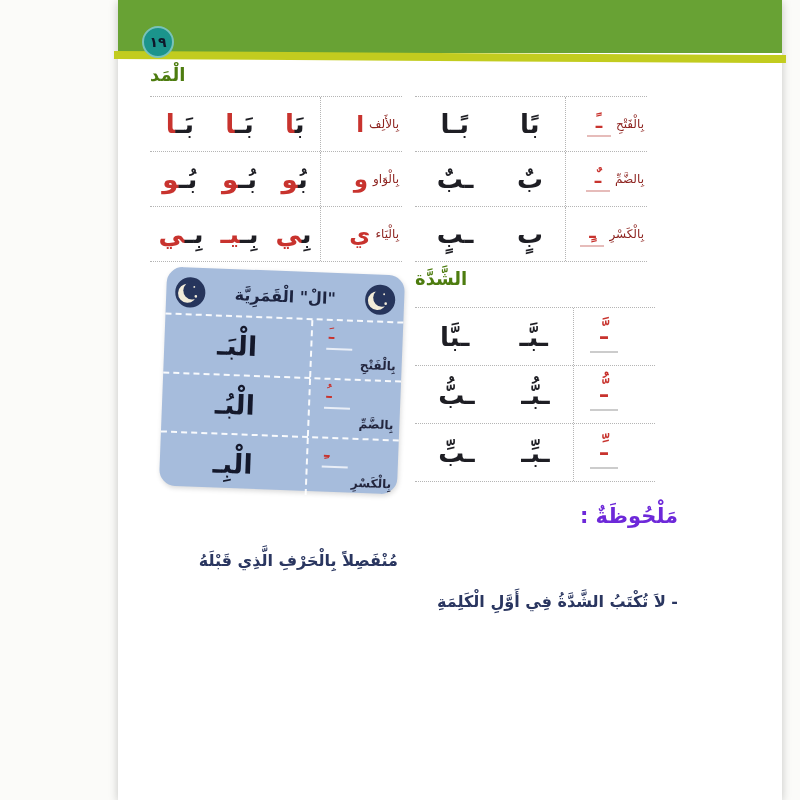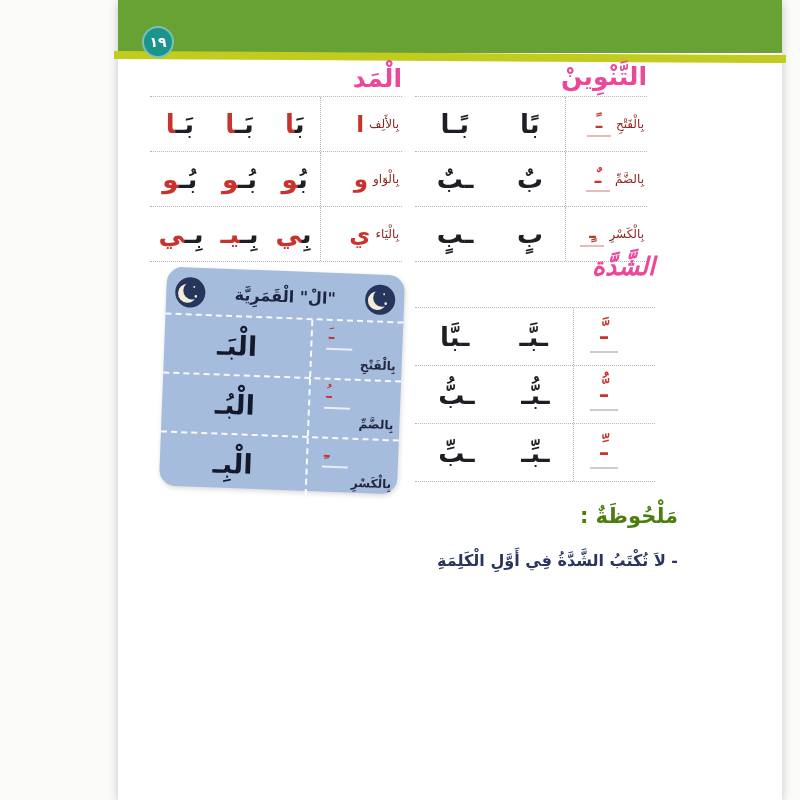--- a/index.html
+++ b/index.html
@@ -10,28 +10,28 @@
   .page{
     position:absolute;left:118px;top:0;width:664px;height:800px;
     background:#ffffff;box-shadow:0 2px 9px rgba(0,0,0,.22);
   }
   
   .header{position:absolute;top:0;left:0;right:0;height:53px;background:#68a234;}
   .lime-strip{position:absolute;top:51px;left:-4px;right:-4px;height:8px;background:#c2cc1f;
     transform:rotate(0.35deg);transform-origin:left center;}
   .badge{
     position:absolute;top:26px;left:24px;width:32px;height:32px;border-radius:50%;
-    background:#1b948c;border:2px solid #79c2ba;box-sizing:border-box;color:#ffffff;
+    background:#1b948c;border:2px solid #79c2ba;box-sizing:border-box;color:#0f172a;
     font-size:14px;font-weight:bold;display:flex;align-items:center;justify-content:center;
   }
   
-  .sec-title{position:absolute;color:#ec4899;font-weight:bold;font-size:25px;text-align:right;direction:rtl;}
+  .sec-title{position:absolute;color:#4d7c0f;font-weight:bold;font-size:18px;text-align:left;direction:rtl;}
   #madd-title{top:64px;left:32px;width:252px;}
   #tanween-title{top:62px;left:297px;width:232px;}
-  #shadda-title{top:252px;left:297px;width:240px;font-style:italic;}
+  #shadda-title{top:268px;left:297px;width:240px;}
   
   .dtable{position:absolute;direction:rtl;}
   #madd-table{top:96px;left:32px;width:252px;}
   #tanween-table{top:96px;left:297px;width:232px;}
   #shadda-table{top:307px;left:297px;width:240px;}
   .trow{display:flex;height:54px;border-top:1px dotted #b5b5b5;align-items:stretch;}
   #shadda-table .trow{height:57px;}
   .dtable .trow:last-child{border-bottom:1px dotted #b5b5b5;}
   .label-cell{
     width:82px;border-left:1px dotted #b5b5b5;display:flex;align-items:center;
@@ -58,21 +58,21 @@
   .q-title{color:#1d2440;font-weight:bold;font-size:16px;}
   .moon{width:32px;height:32px;flex:0 0 auto;}
   .q-row{height:57px;display:flex;border-top:2px dashed rgba(255,255,255,.92);align-items:stretch;}
   .q-label-cell{width:92px;border-left:2px dashed rgba(255,255,255,.92);position:relative;box-sizing:border-box;}
   .q-sym{position:absolute;top:3px;left:16px;color:#c8332e;font-size:16px;font-weight:bold;}
   .q-sym-line{position:absolute;top:27px;left:14px;width:26px;height:2px;background:#e9eef7;}
   .q-label{position:absolute;bottom:7px;right:6px;color:#23263e;font-size:12px;font-weight:bold;white-space:nowrap;}
   .q-example{flex:1;display:flex;align-items:center;justify-content:center;color:#14182b;font-size:27px;font-weight:bold;}
   
   .note{position:absolute;top:504px;left:40px;right:104px;direction:rtl;text-align:right;color:#2a3660;}
-  .note-title{color:#4d7c0f;font-size:21px;font-weight:bold;margin:0 0 12px 0;}
+  .note-title{color:#6d28d9;font-size:21px;font-weight:bold;margin:0 0 12px 0;}
   .note-line{font-size:16px;font-weight:bold;line-height:41px;white-space:nowrap;}
   .note-line.cont{margin-right:280px;}
 </style>
 </head>
 <body>
 
 <div class="page">
 
   <div class="header"></div>
   <div class="lime-strip"></div>
@@ -110,21 +110,20 @@
         <span class="madd-letter">ي</span>
       </div>
       <div class="examples">
         <span class="example"><span>بِ</span><span class="madd-red">ي</span></span>
         <span class="example"><span>بِـ</span><span class="madd-red">يـ</span></span>
         <span class="example"><span>بِـ</span><span class="madd-red">ي</span></span>
       </div>
     </div>
   </div>
 
-  <div class="sec-title" id="tanween-title">التَّنْوِينْ</div>
   <div class="dtable" id="tanween-table">
     <div class="trow">
       <div class="label-cell">
         <span class="row-label">بِالْفَتْحِ</span>
         <span class="sym-stack">
           <span class="sym">ـً</span>
           <span class="sym-line"></span>
         </span>
       </div>
       <div class="examples">
@@ -239,16 +238,17 @@
       </div>
       <div class="examples">
         <span class="example">ـبِّـ</span>
         <span class="example">ـبِّ</span>
       </div>
     </div>
   </div>
 
   <div class="note">
     <div class="note-title">مَلْحُوظَةٌ :</div>
+    <div class="note-line cont">مُنْفَصِلاً بِالْحَرْفِ الَّذِي قَبْلَهُ</div>
     <div class="note-line">- لاَ تُكْتَبُ الشَّدَّةُ فِي أَوَّلِ الْكَلِمَةِ</div>
   </div>
 
 </div>
 
 </body></html>

